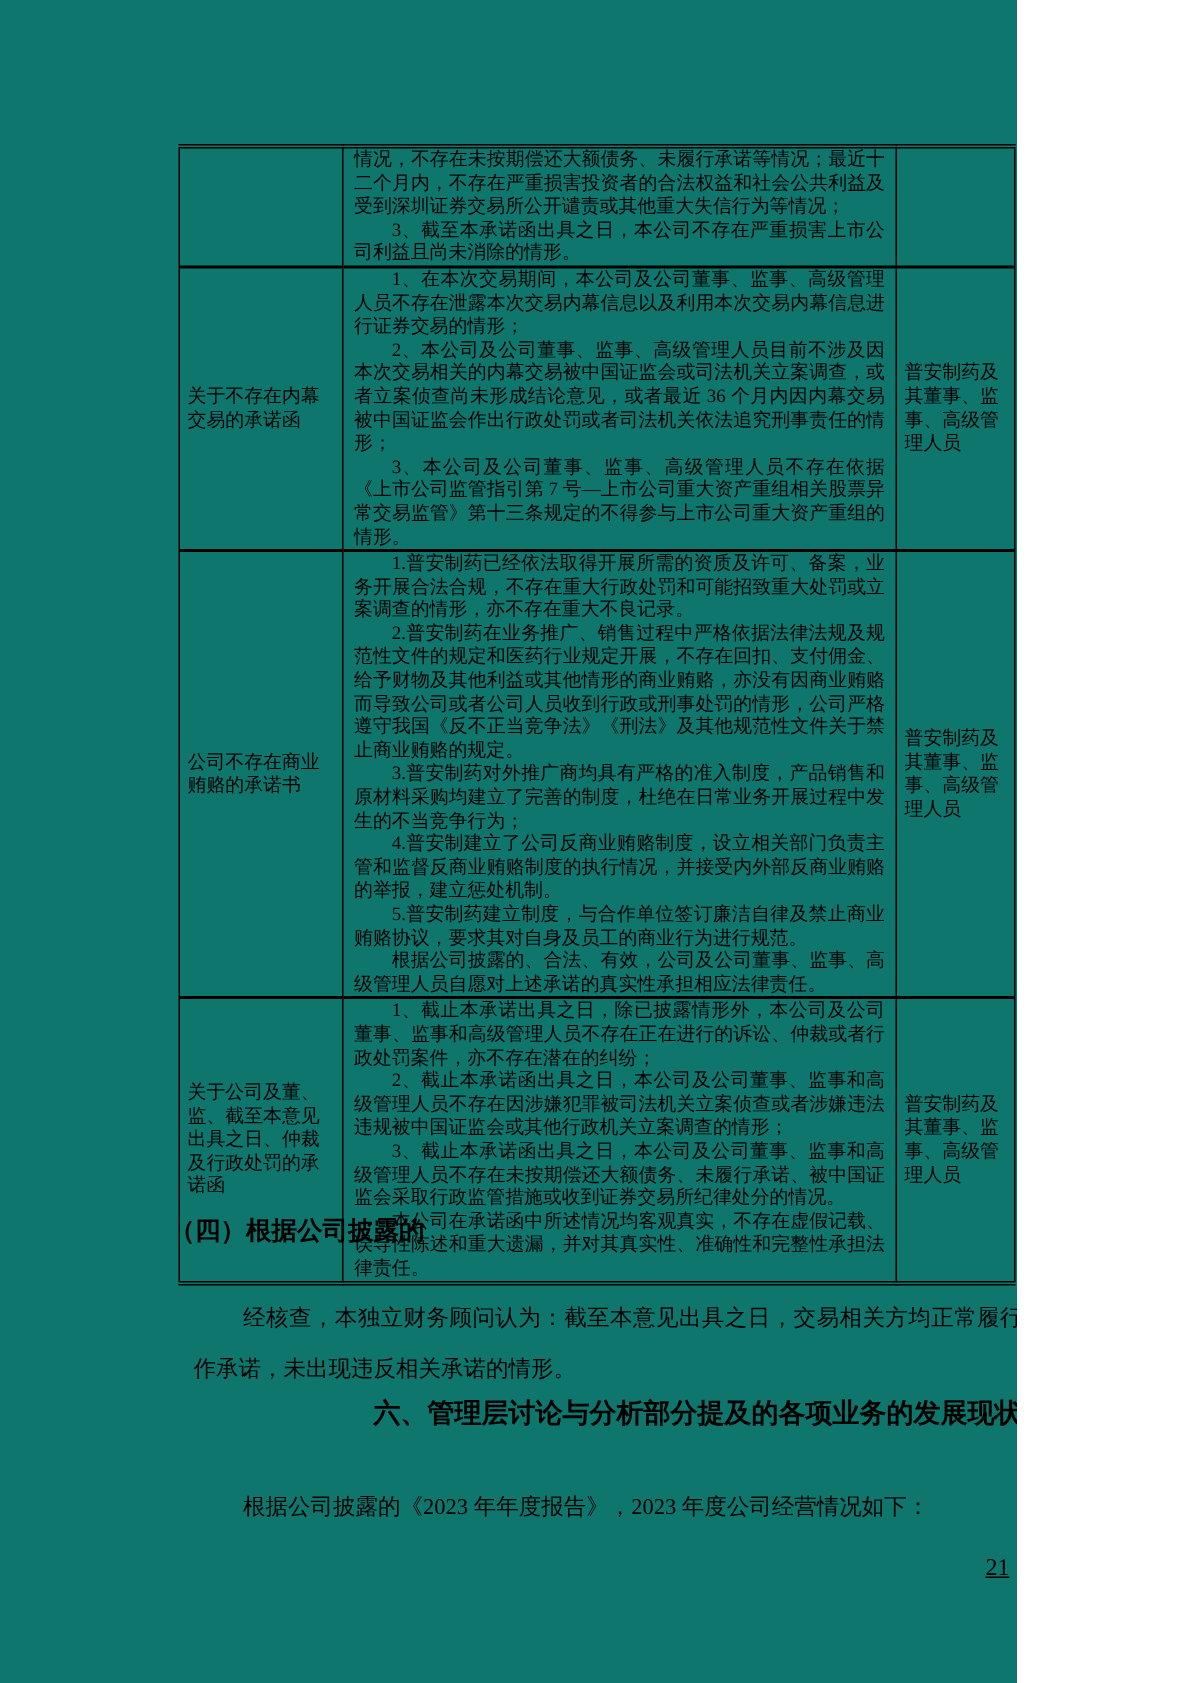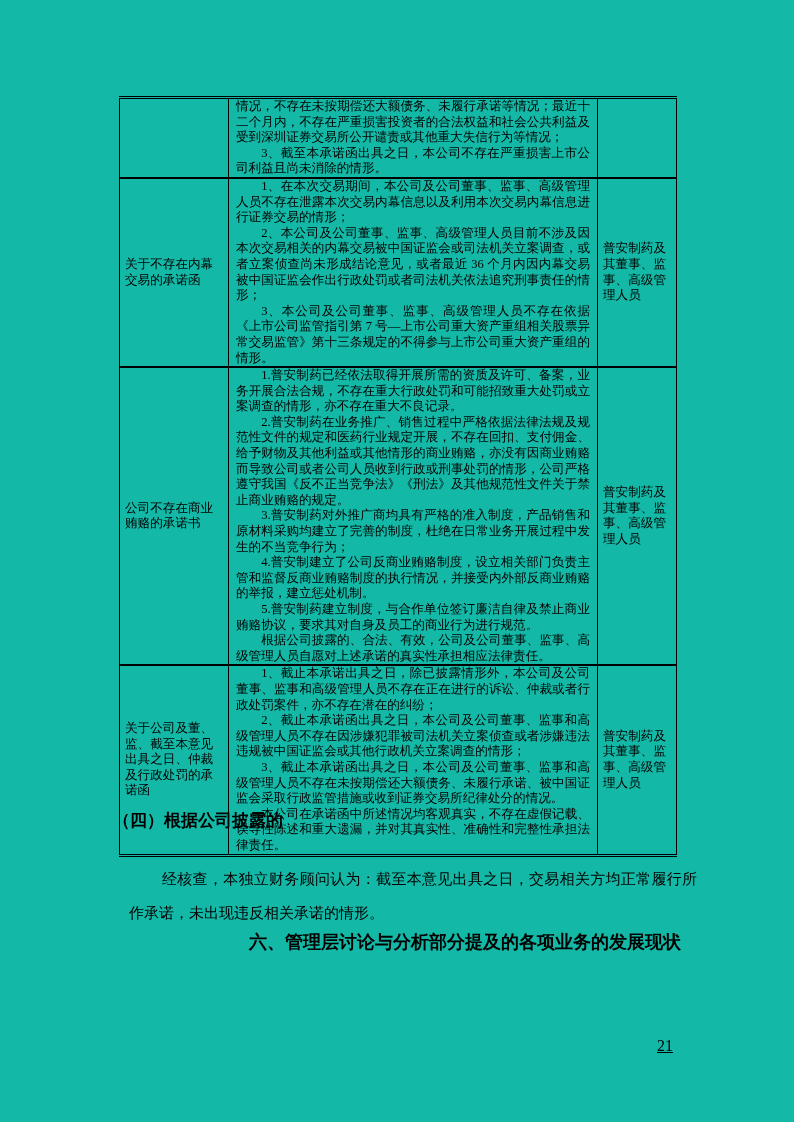--- a/index.html
+++ b/index.html
@@ -1,20 +1,20 @@
 <!DOCTYPE html>
 <html><head>
 <meta charset="utf-8">
 <style>
   html, body { margin: 0; padding: 0; background: #ffffff; }
   .page {
     position: relative;
-    width: 794px;
+    width: 678px;
     height: 1122px;
-    background: #14b8a6;
+    background: #0f766e;
     color: #000000;
     font-family: "Liberation Serif", "DejaVu Serif", serif;
     overflow: hidden;
   }
 
   
   .doc-table {
     position: absolute;
     left: 119px;
     top: 96px;
@@ -153,16 +153,17 @@
       </tr>
     </tbody>
   </table>
 
   <h3 class="heading-l2">（四）根据公司披露的</h3>
 
   <p class="body-para para-advisor">经核查，本独立财务顾问认为：截至本意见出具之日，交易相关方均正常履行所作承诺，未出现违反相关承诺的情形。</p>
 
   <h2 class="heading-l1">六、管理层讨论与分析部分提及的各项业务的发展现状</h2>
 
+  <p class="body-para para-mda">根据公司披露的《2023 年年度报告》，2023 年度公司经营情况如下：</p>
 
   <div class="page-number">21</div>
 
 </div>
 
 </body></html>

